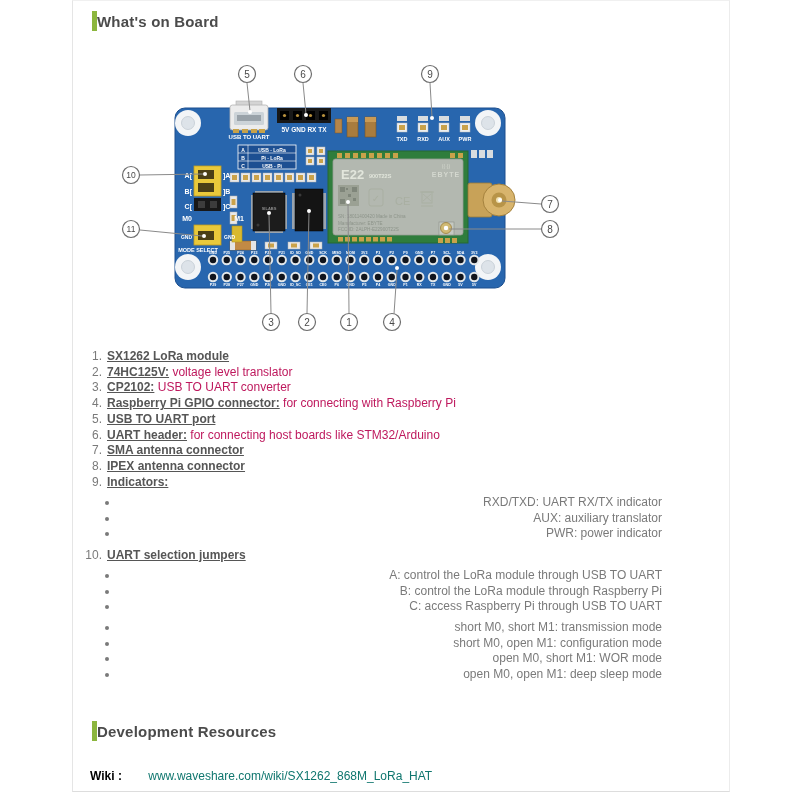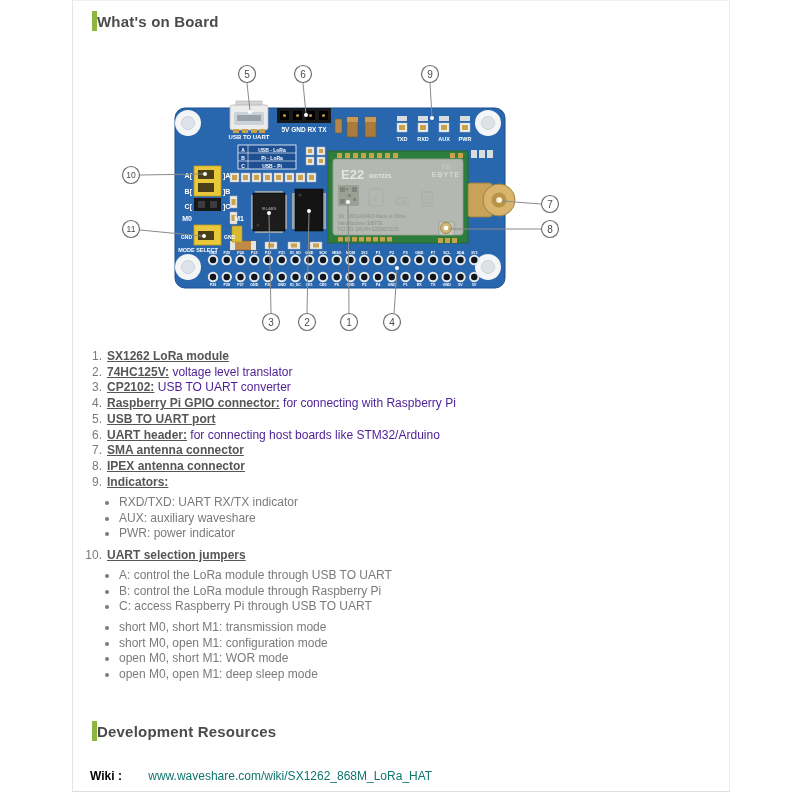--- a/index.html
+++ b/index.html
@@ -30,22 +30,22 @@
   .callout-circle{fill:#ffffff;stroke:#6e6e6e;stroke-width:1.2;}
   .callout-num{fill:#4a4a4a;text-anchor:middle;font-size:10px;}
   .callout-num.small{font-size:8.5px;}
   #list{
     position:absolute;left:82px;top:349px;width:580px;
     font-size:12px;color:#7a7a7a;line-height:15.7px;
   }
   .li-row{white-space:nowrap;}
   .li-num{display:inline-block;width:20px;text-align:right;margin-right:5px;color:#7a7a7a;}
   .li-bold{font-weight:bold;color:#565656;text-decoration:underline;}
-  .li-rest{color:#4c1d95;}
-  .li-bullets{margin:5px 0 6px 0;padding-left:37px;list-style:disc;}
+  .li-rest{color:#be185d;}
+  .li-bullets{margin:5px 0 6px 0;padding-left:37px;list-style:disc;text-align:right;}
   .li-bullets li{line-height:15.4px;color:#7a7a7a;}
   #wiki-line{position:absolute;left:90px;top:769px;font-size:12px;}
   .wiki-label{font-weight:bold;color:#000000;}
   .wiki-link{color:#0f766e;cursor:pointer;margin-left:23px;}
 </style>
 </head>
 <body>
 
 <div class="frame"></div>
 
@@ -465,21 +465,21 @@
     <div class="li-row"><span class="li-num">2.</span><span class="li-bold">74HC125V:</span><span class="li-rest"> voltage level translator</span></div>
     <div class="li-row"><span class="li-num">3.</span><span class="li-bold">CP2102:</span><span class="li-rest"> USB TO UART converter</span></div>
     <div class="li-row"><span class="li-num">4.</span><span class="li-bold">Raspberry Pi GPIO connector:</span><span class="li-rest"> for connecting with Raspberry Pi</span></div>
     <div class="li-row"><span class="li-num">5.</span><span class="li-bold">USB TO UART port</span></div>
     <div class="li-row"><span class="li-num">6.</span><span class="li-bold">UART header:</span><span class="li-rest"> for connecting host boards like STM32/Arduino</span></div>
     <div class="li-row"><span class="li-num">7.</span><span class="li-bold">SMA antenna connector</span></div>
     <div class="li-row"><span class="li-num">8.</span><span class="li-bold">IPEX antenna connector</span></div>
     <div class="li-row"><span class="li-num">9.</span><span class="li-bold">Indicators:</span></div>
     <ul class="li-bullets">
       <li>RXD/TXD: UART RX/TX indicator</li>
-      <li>AUX: auxiliary waveshare</li>
+      <li>AUX: auxiliary translator</li>
       <li>PWR: power indicator</li>
     </ul>
     <div class="li-row"><span class="li-num">10.</span><span class="li-bold">UART selection jumpers</span></div>
     <ul class="li-bullets">
       <li>A: control the LoRa module through USB TO UART</li>
       <li>B: control the LoRa module through Raspberry Pi</li>
       <li>C: access Raspberry Pi through USB TO UART</li>
     </ul>
     <ul class="li-bullets">
       <li>short M0, short M1: transmission mode</li>

